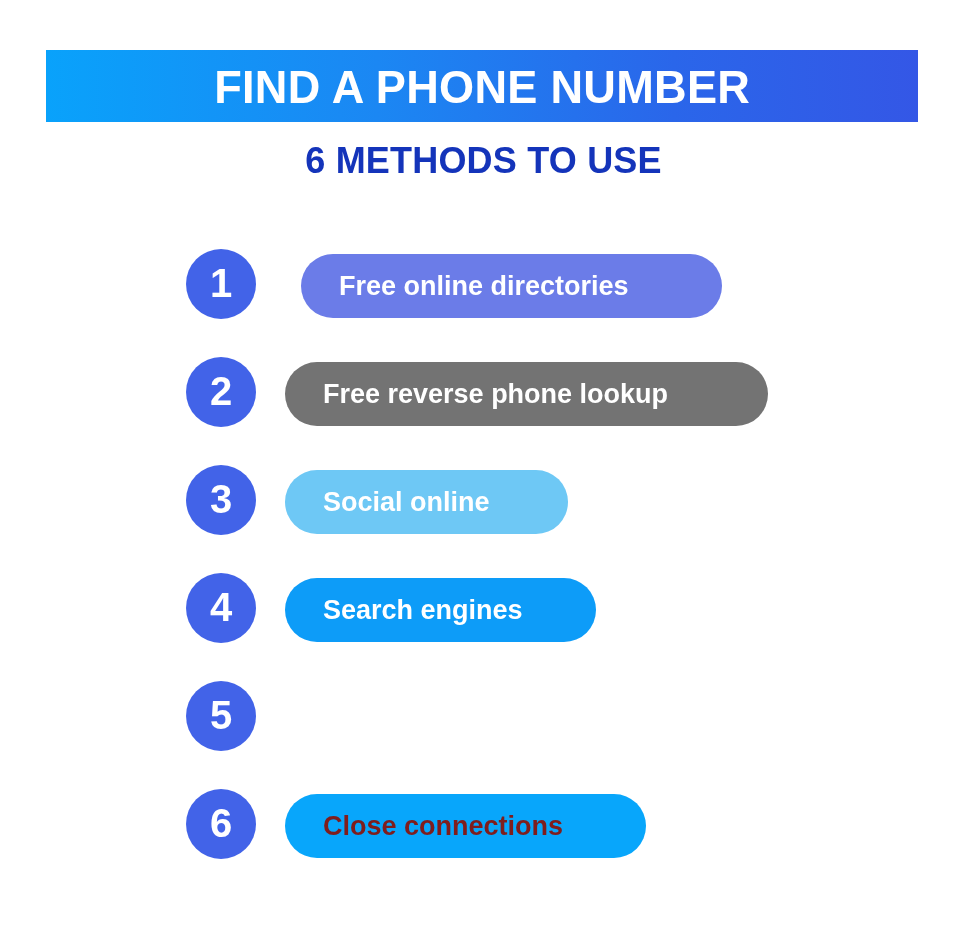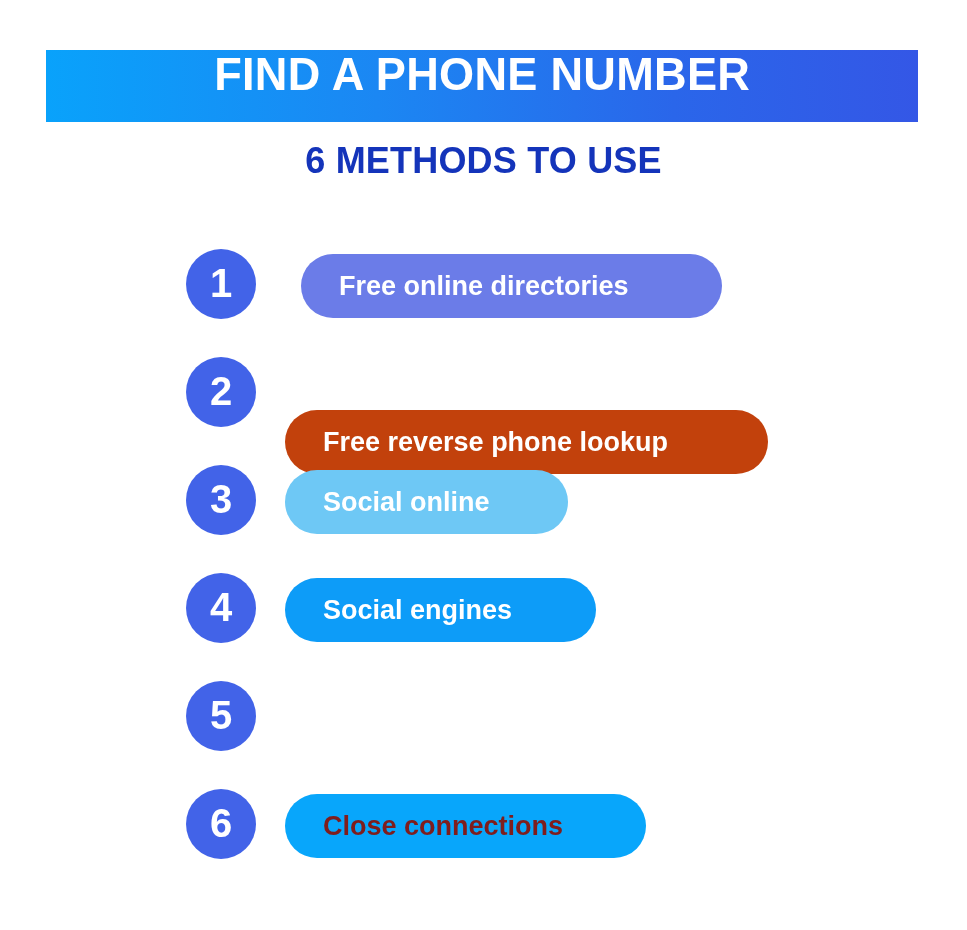--- a/index.html
+++ b/index.html
@@ -24,21 +24,21 @@
 
   
   .title-banner {
     position: absolute;
     left: 46px;
     top: 50px;
     width: 872px;
     height: 72px;
     background: linear-gradient(90deg, #09a2fb 0%, #1b87f3 38%, #2a66ea 72%, #3457e6 100%);
     display: flex;
-    align-items: flex-start;
+    align-items: center;
     justify-content: center;
   }
   .title-banner-text {
     color: #ffffff;
     font-size: 47px;
     font-weight: bold;
     letter-spacing: 0.3px;
     line-height: 1;
     white-space: nowrap;
     transform: scaleX(0.96);
@@ -130,36 +130,36 @@
 
     <div class="method-row">
       <div class="method-number" style="background: rgb(66, 99, 232); color: rgb(255, 255, 255);">1</div>
       <div class="method-pill" style="background: rgb(107, 124, 232); left: 301px; width: 421px;">
         <span class="method-pill-label" style="color: rgb(255, 255, 255);">Free online directories</span>
       </div>
     </div>
 
     <div class="method-row">
       <div class="method-number" style="background: rgb(66, 99, 232); color: rgb(255, 255, 255);">2</div>
-      <div class="method-pill" style="background: #c2410c; left: 285px; width: 483px; margin-top: 48px;">
+      <div class="method-pill" style="background: #737373; left: 285px; width: 483px;">
         <span class="method-pill-label" style="color: rgb(255, 255, 255);">Free reverse phone lookup</span>
       </div>
     </div>
 
     <div class="method-row">
       <div class="method-number" style="background: rgb(66, 99, 232); color: rgb(255, 255, 255);">3</div>
       <div class="method-pill" style="background: rgb(110, 200, 245); left: 285px; width: 283px;">
         <span class="method-pill-label" style="color: rgb(255, 255, 255);">Social online</span>
       </div>
     </div>
 
     <div class="method-row">
       <div class="method-number" style="background: rgb(66, 99, 232); color: rgb(255, 255, 255);">4</div>
       <div class="method-pill" style="background: rgb(13, 156, 248); left: 285px; width: 311px;">
-        <span class="method-pill-label" style="color: rgb(255, 255, 255);">Social engines</span>
+        <span class="method-pill-label" style="color: rgb(255, 255, 255);">Search engines</span>
       </div>
     </div>
 
     <div class="method-row">
       <div class="method-number" style="background: rgb(66, 99, 232); color: rgb(255, 255, 255);">5</div>
     </div>
 
     <div class="method-row">
       <div class="method-number" style="background: rgb(66, 99, 232); color: rgb(255, 255, 255);">6</div>
       <div class="method-pill" style="background: rgb(8, 166, 251); left: 285px; width: 361px;">

